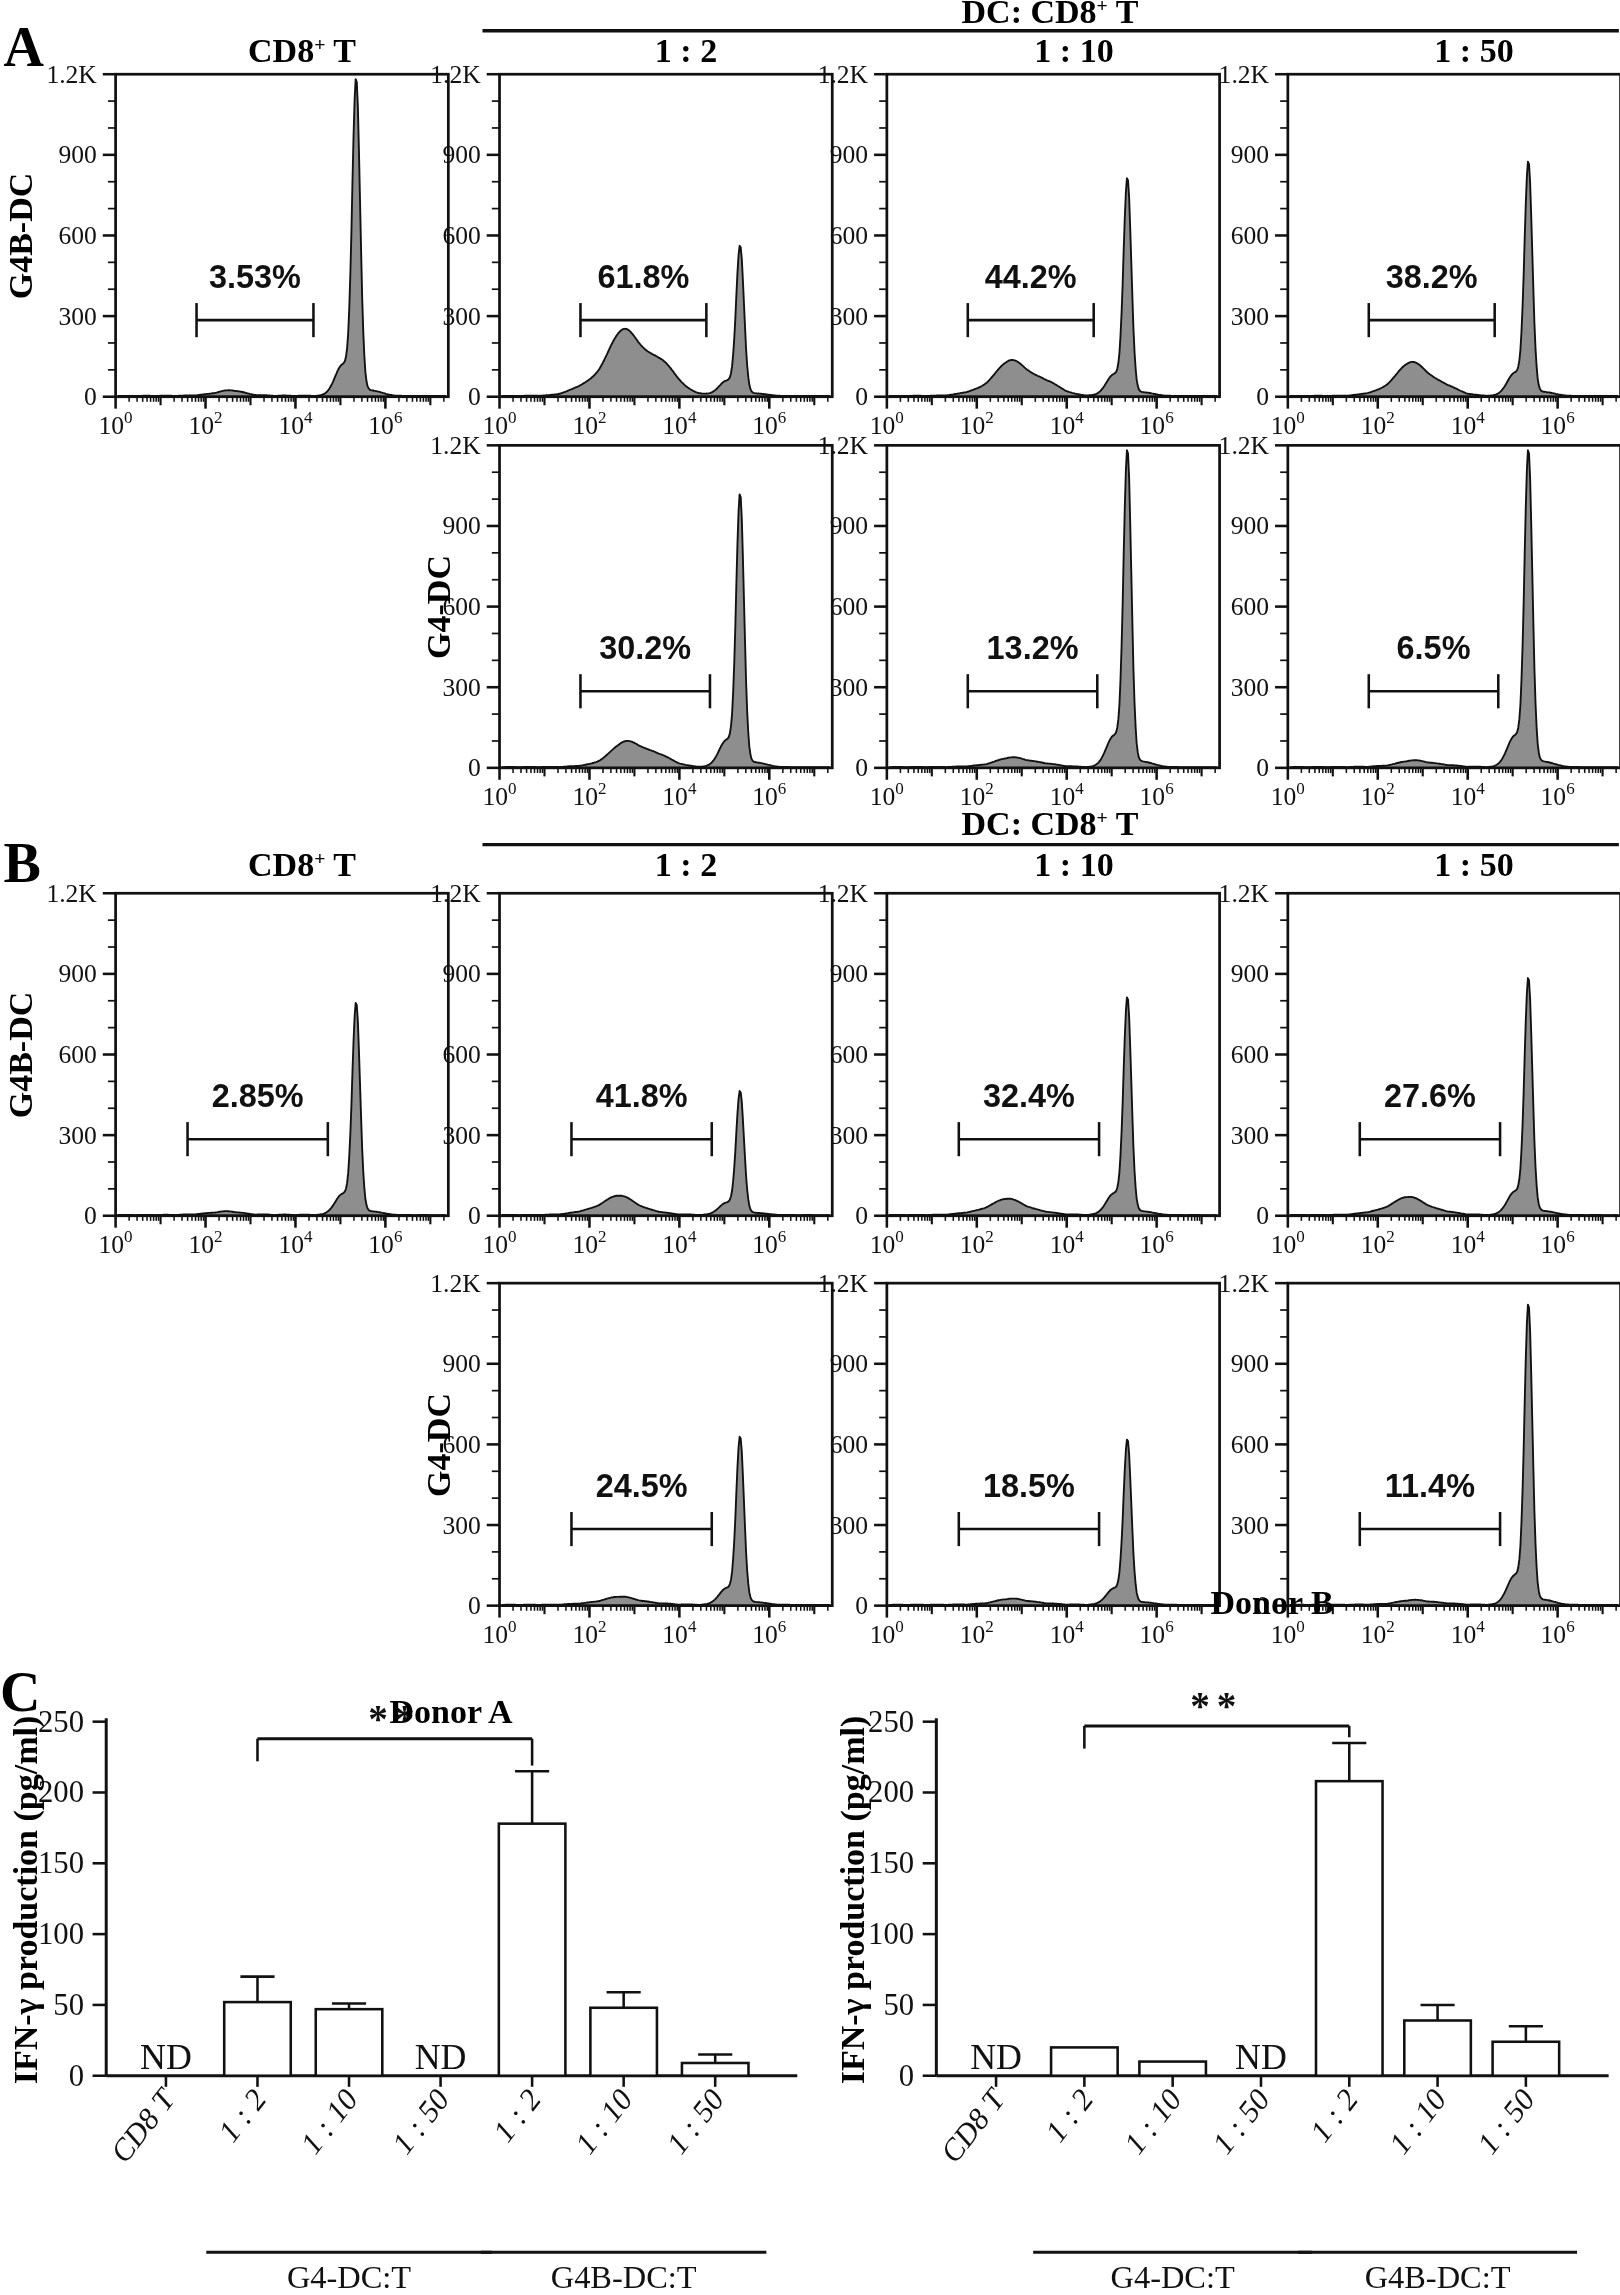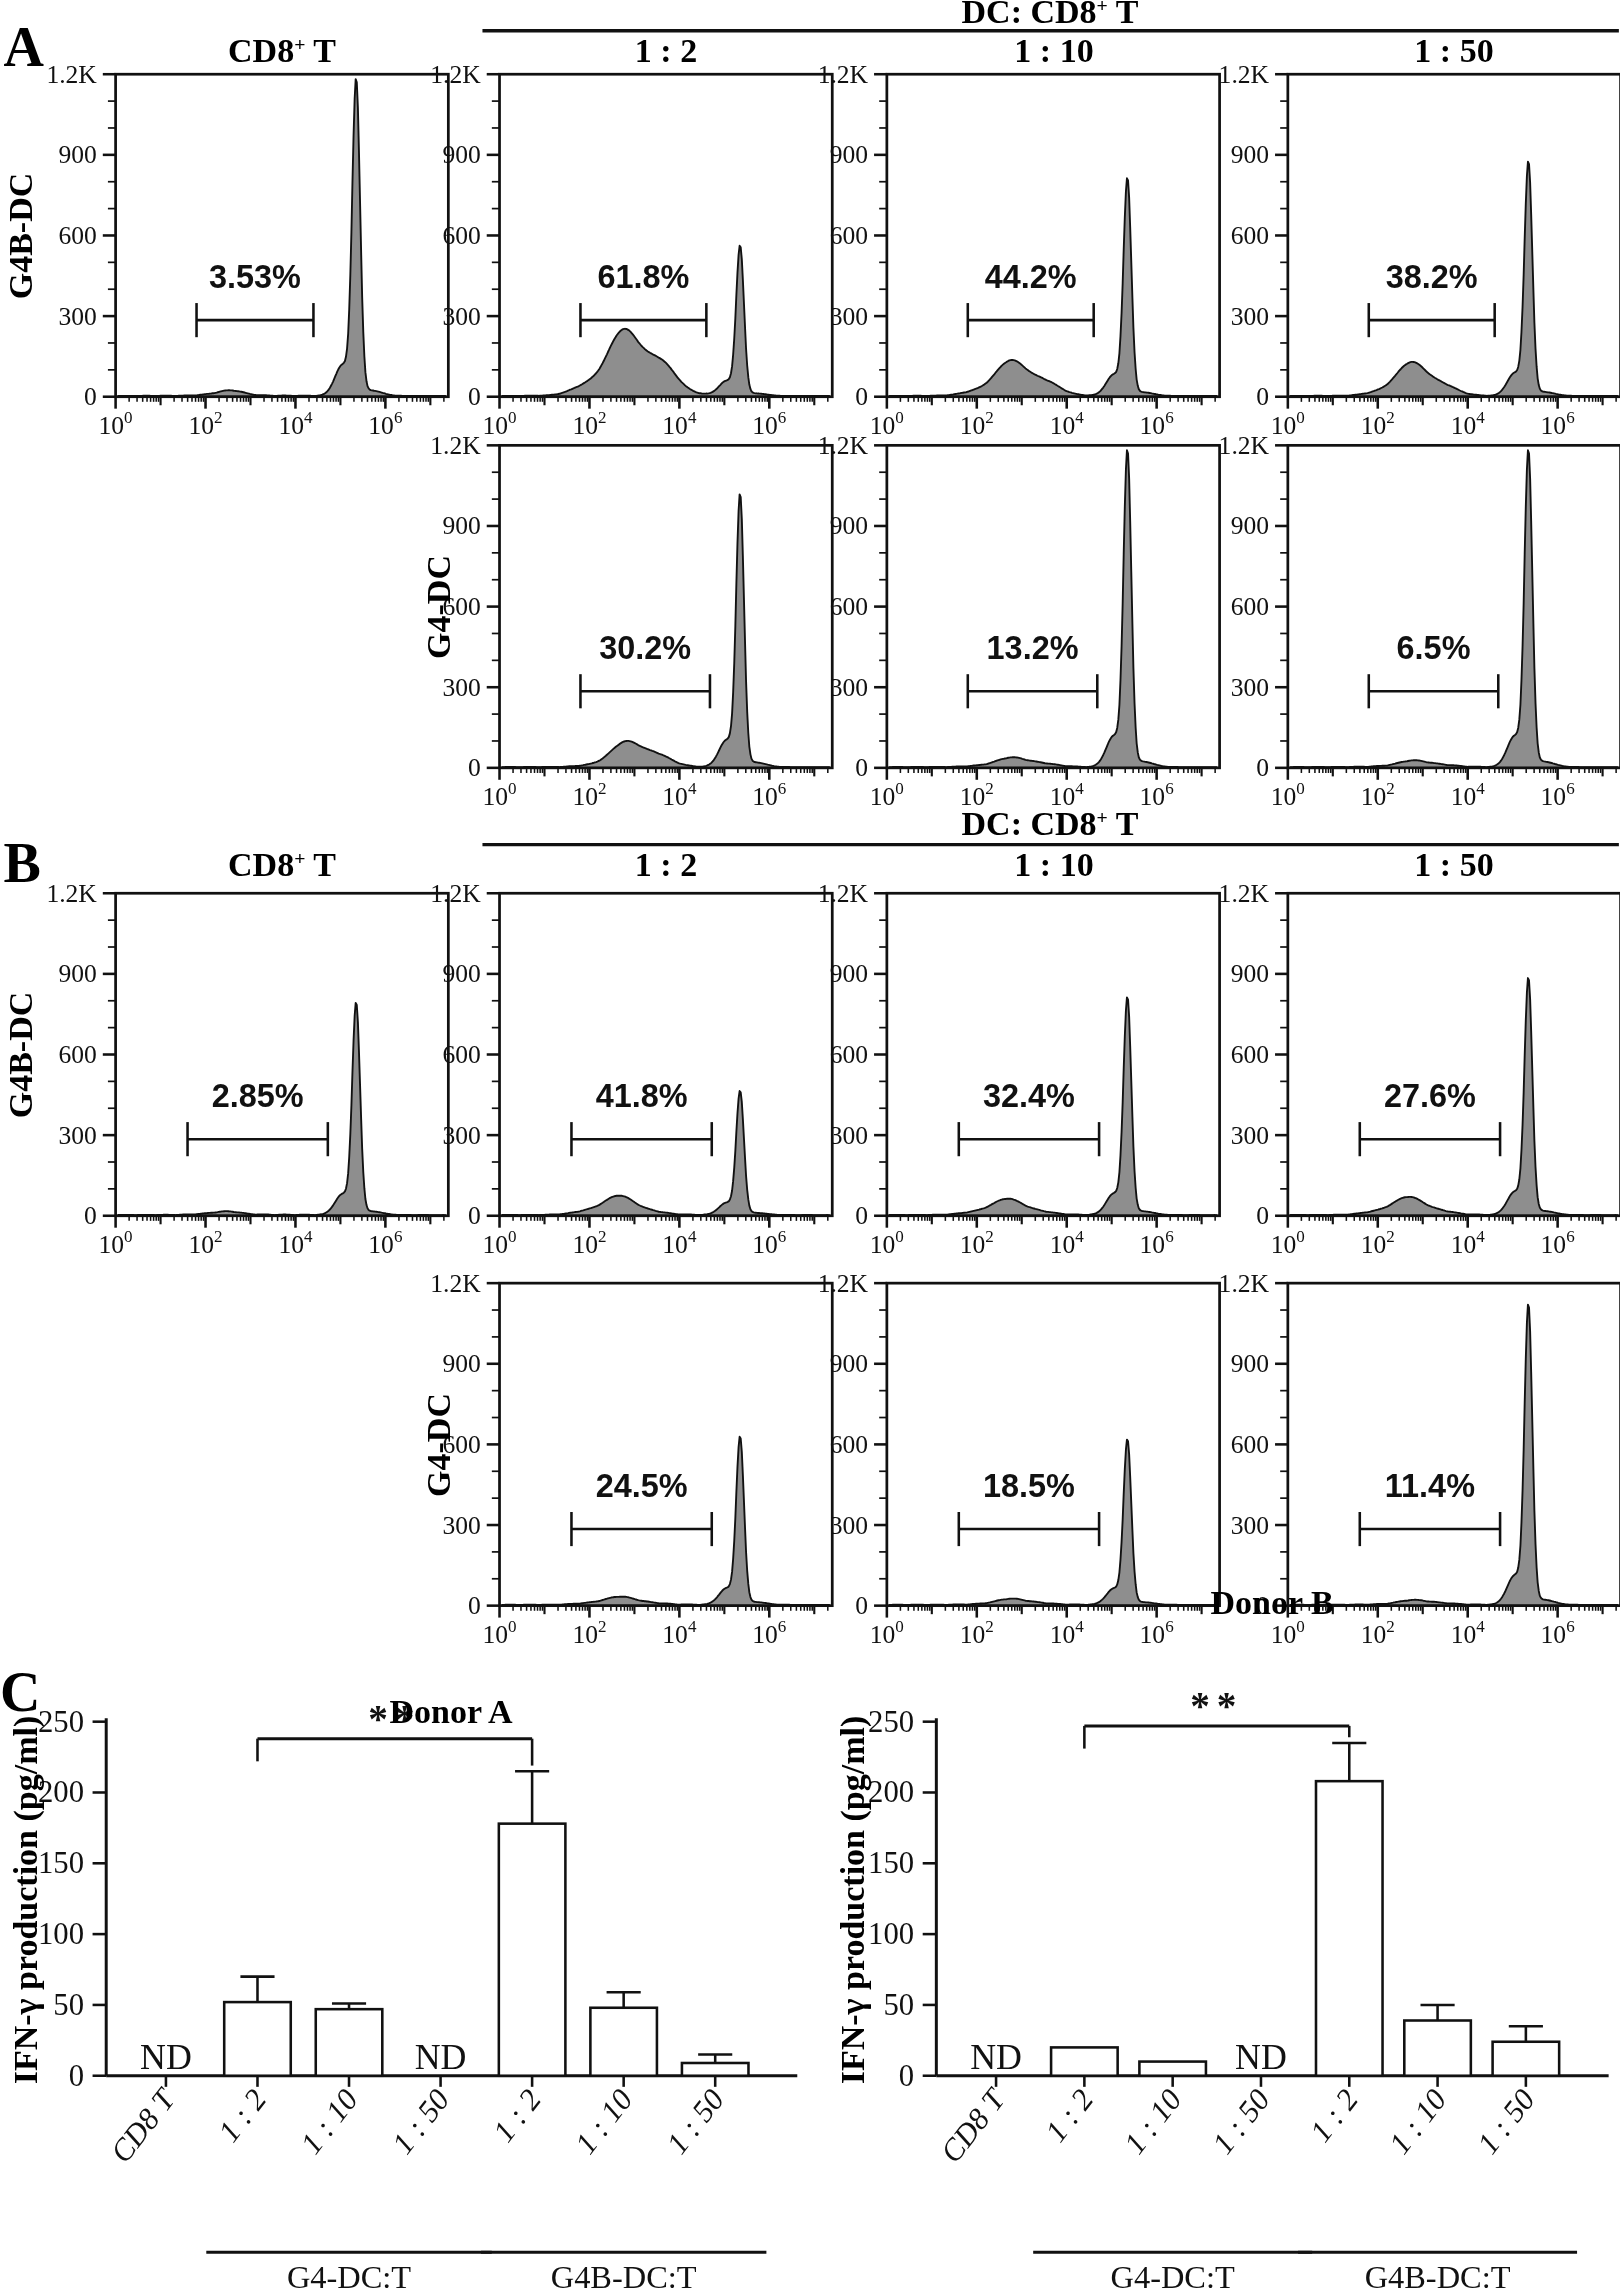--- a/index.html
+++ b/index.html
@@ -3,21 +3,21 @@
 <meta charset="utf-8">
 <style>
   html,body{margin:0;padding:0;}
   body{
     width:1621px;height:2295px;position:relative;background:#ffffff;color:#000;
     font-family:"Liberation Serif","DejaVu Serif",serif;
   }
   .abs{position:absolute;}
   .pletter{font-weight:bold;font-size:56px;line-height:1;}
   .hdr{font-weight:bold;font-size:34px;white-space:nowrap;transform:translateX(-50%);line-height:1;}
-  .ctitle{font-weight:bold;font-size:34px;white-space:nowrap;transform:translateX(-50%);line-height:1;}
+  .ctitle{font-weight:bold;font-size:34px;white-space:nowrap;transform:translateX(-50%);line-height:1;margin-left:20px;}
   .rot{font-weight:bold;font-size:34px;white-space:nowrap;transform:translate(-50%,-50%) rotate(-90deg);line-height:1;}
   .dtitle{font-weight:bold;font-size:34px;white-space:nowrap;transform:translateX(-50%);line-height:1;}
   .ylab{font-weight:bold;font-size:34px;white-space:nowrap;transform:translate(-50%,-50%) rotate(-90deg);line-height:1;}
   .sp{font-size:58%;position:relative;top:-0.55em;}
   svg{position:absolute;left:0;top:0;}
   text.ytick{font-family:"Liberation Serif","DejaVu Serif",serif;font-size:30px;}
   text.xtick{font-family:"Liberation Serif","DejaVu Serif",serif;font-size:30px;}
   text.pct{font-family:"Liberation Sans","DejaVu Sans",sans-serif;font-weight:bold;font-size:38px;}
   text.ctick{font-family:"Liberation Serif","DejaVu Serif",serif;font-size:36px;}
   text.cat{font-family:"Liberation Serif","DejaVu Serif",serif;font-style:italic;font-size:36px;}

